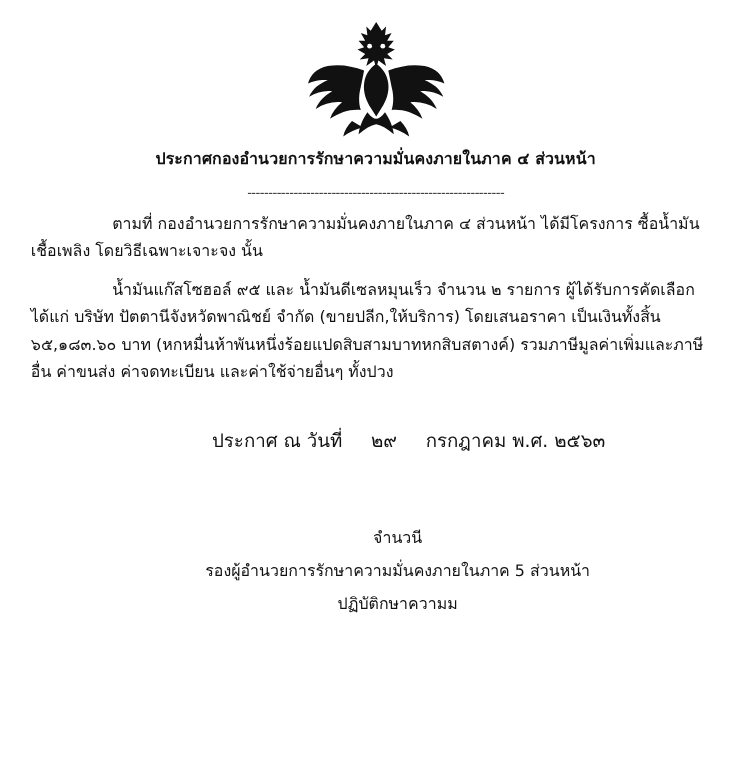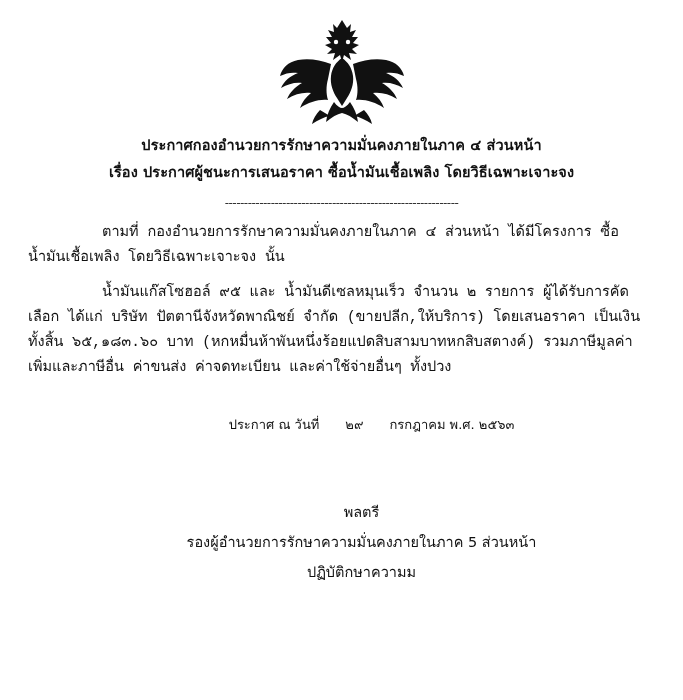--- a/index.html
+++ b/index.html
@@ -67,30 +67,29 @@
   }
   .body-text {
     font-size: 14.5px;
     line-height: 1.72;
     color: #111111;
     text-align: left;
   }
   .para {
     margin-top: 10px;
     text-indent: 0;
-    font-family: Liberation Mono, monospace;
   }
   .para .indent {
     display: inline-block;
     width: 74px;
   }
   .date-line {
     margin-top: 34px;
     text-align: center;
-    font-size: 13px;
+    font-size: 17px;
     color: #111111;
     padding-left: 60px;
   }
   .date-line .gap {
     display: inline-block;
     width: 26px;
   }
   .sign-block {
     margin-top: 62px;
     text-align: center;
@@ -124,39 +123,38 @@
 
         <path d="M58 84 C54 90 51 96 50 104 C56 99 61 96 66 95 C71 96 76 99 82 104 C81 96 78 90 74 84 C71 88 68 90 66 90 C64 90 61 88 58 84 Z"></path>
         <path d="M44 92 C40 96 37 101 36 106 C42 102 48 99 54 98 Z"></path>
         <path d="M88 92 C92 96 95 101 96 106 C90 102 84 99 78 98 Z"></path>
       </g>
     </svg>
   </div>
 
   <div class="title-block">
     <div class="title-line">ประกาศกองอำนวยการรักษาความมั่นคงภายในภาค ๔ ส่วนหน้า</div>
-    <div class="title-line second">เรื่อง ประกาศผู้ชนะการเสนอราคา ซื้อน้ำมันเชื้อเพลิง โดยวิธีเฉพาะเจาะจง</div>
   </div>
 
   <div class="rule">
     <span>-------------------------------------------------------------</span>
   </div>
 
   <div class="body-text">
     <div class="para">
       <span class="indent"></span><span>ตามที่ กองอำนวยการรักษาความมั่นคงภายในภาค ๔ ส่วนหน้า ได้มีโครงการ ซื้อน้ำมันเชื้อเพลิง โดยวิธีเฉพาะเจาะจง  นั้น</span>
     </div>
     <div class="para">
       <span class="indent"></span><span>น้ำมันแก๊สโซฮอล์ ๙๕ และ น้ำมันดีเซลหมุนเร็ว จำนวน ๒ รายการ ผู้ได้รับการคัดเลือก ได้แก่ บริษัท ปัตตานีจังหวัดพาณิชย์ จำกัด (ขายปลีก,ให้บริการ) โดยเสนอราคา เป็นเงินทั้งสิ้น ๖๕,๑๘๓.๖๐ บาท (หกหมื่นห้าพันหนึ่งร้อยแปดสิบสามบาทหกสิบสตางค์) รวมภาษีมูลค่าเพิ่มและภาษีอื่น ค่าขนส่ง ค่าจดทะเบียน และค่าใช้จ่ายอื่นๆ ทั้งปวง</span>
     </div>
   </div>
 
   <div class="date-line">
     <span>ประกาศ ณ วันที่</span><span class="gap"></span><span>๒๙</span><span class="gap"></span><span>กรกฎาคม พ.ศ. ๒๕๖๓</span>
   </div>
 
   <div class="sign-block">
-    <div>พลตรี</div>
+    <div>จำนวนี</div>
     <div>รองผู้อำนวยการรักษาความมั่นคงภายในภาค 5 ส่วนหน้า</div>
     <div>ปฏิบัติกษาความม</div>
   </div>
 
 </div>
 
 </body></html>

